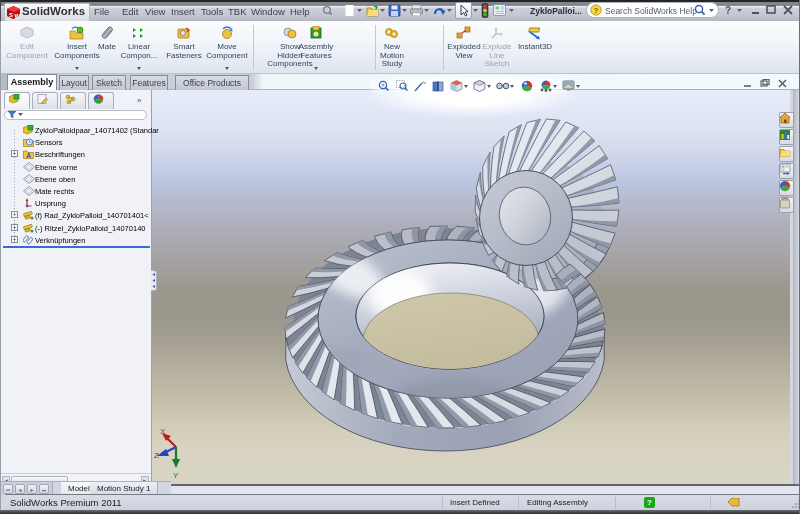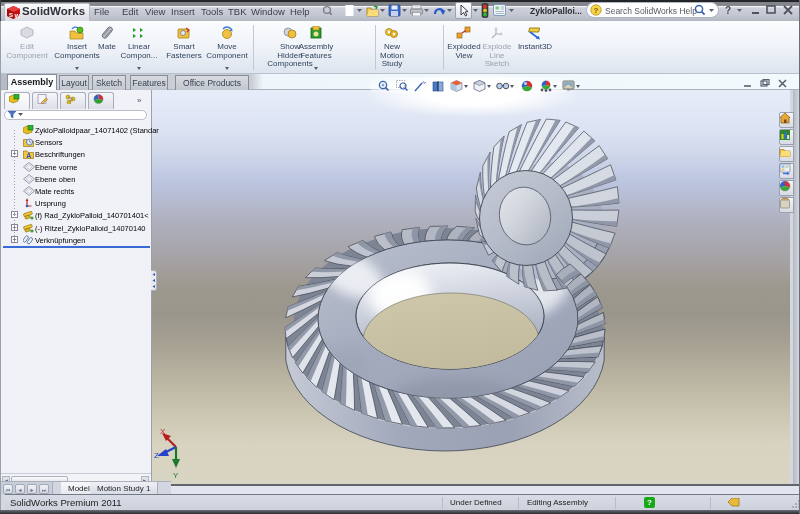--- a/index.html
+++ b/index.html
@@ -889,21 +889,21 @@
 <div class="abs" style="left:14px;top:1.5px;width:10px;height:10px;background:linear-gradient(#f2f3f6,#d4d8e2);border:1px solid #a2a8b6;border-radius:2px;font-size:5px;color:#667;text-align:center;line-height:10px">◄</div>
 <div class="abs" style="left:26px;top:1.5px;width:10px;height:10px;background:linear-gradient(#f2f3f6,#d4d8e2);border:1px solid #a2a8b6;border-radius:2px;font-size:5px;color:#667;text-align:center;line-height:10px">►</div>
 <div class="abs" style="left:38px;top:1.5px;width:10px;height:10px;background:linear-gradient(#f2f3f6,#d4d8e2);border:1px solid #a2a8b6;border-radius:2px;font-size:5px;color:#667;text-align:center;line-height:10px">⏭</div>
       </div>
     <div class="dtab" style="left:60px;font-weight:normal;background:linear-gradient(#f8f9fb,#e4e7ee)">Model</div>
     <div class="dtab" style="left:89px">Motion Study 1</div>
   </div>
 
   <div id="status" class="abs">
     <span class="abs" style="left:5px;top:2px;font-size:9.5px">SolidWorks Premium 2011</span>
-    <span class="abs" style="left:445px;top:3px">Under Defined</span>
+    <span class="abs" style="left:445px;top:3px">Insert Defined</span>
     <span class="abs" style="left:522px;top:3px">Editing Assembly</span>
     <div class="vline" style="left:437px"></div>
     <div class="vline" style="left:513px"></div>
     <div class="vline" style="left:610px"></div>
     <div class="vline" style="left:705px"></div>
     <div class="abs" style="left:639px;top:2px;width:11px;height:11px;background:#18a818;border-radius:2px;color:#fff;font-size:8px;font-weight:bold;text-align:center;line-height:11px">?</div>
     <div class="abs" style="left:723px;top:3px;width:12px;height:9px">
         <svg width="12" height="9">
           <polygon points="0,4 4,0 11,0 11,8 4,8" fill="#e8b93c" stroke="#9a7a18" stroke-width="0.8"></polygon>
         </svg>

